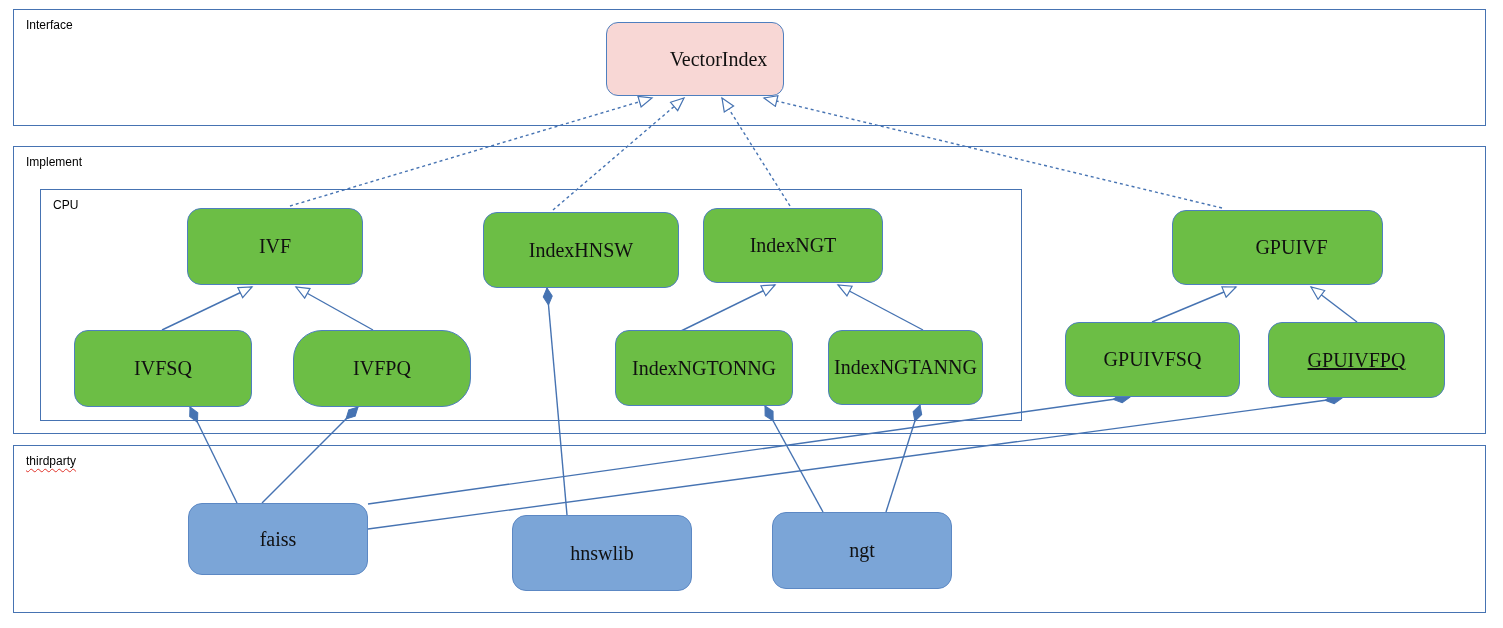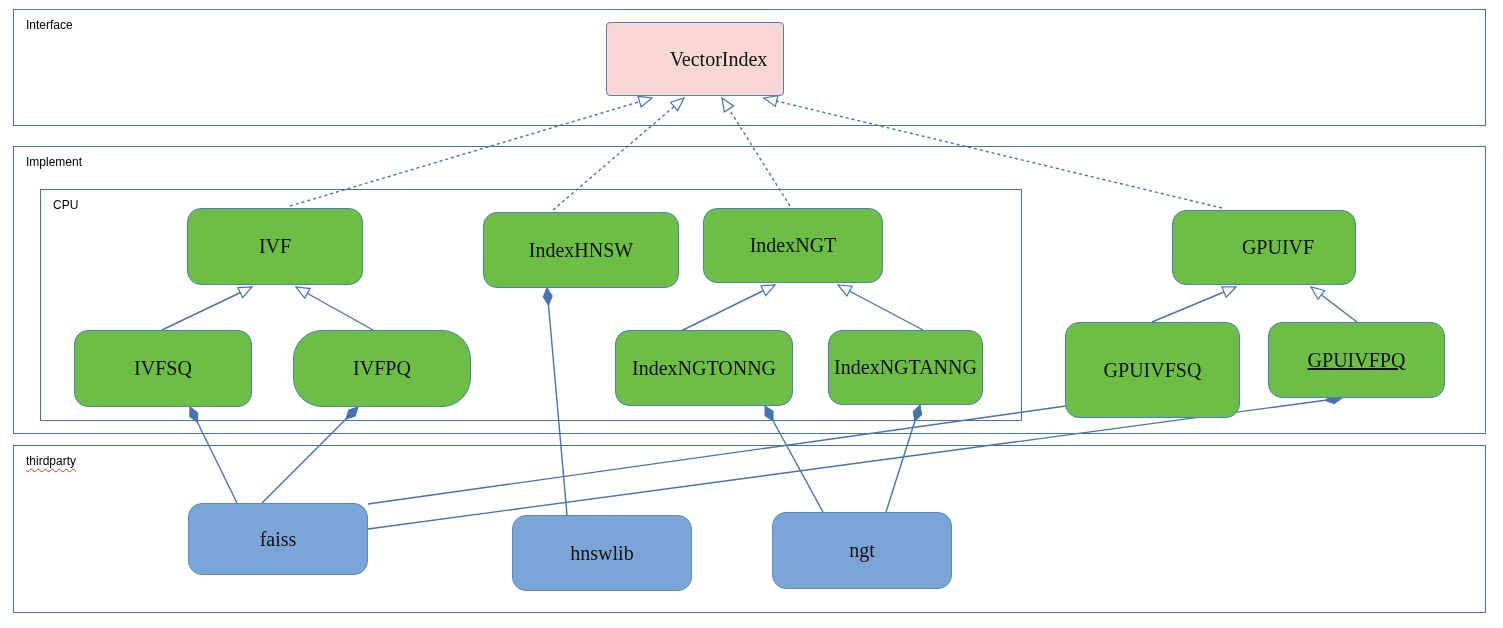--- a/index.html
+++ b/index.html
@@ -26,33 +26,33 @@
   #c-thirdparty{left:13px;top:445px;width:1473px;height:168px;}
 
   svg.edges{position:absolute;left:0;top:0;z-index:2;}
   svg.edges line{stroke:var(--line);stroke-width:1.4px;}
   svg.edges line.dashed{stroke-dasharray:3 3;}
 
   .node{position:absolute;z-index:3;display:flex;align-items:center;justify-content:center;
         border-radius:14px;font-family:"Liberation Serif",serif;font-size:20px;color:#101010;
         text-align:center;}
   .node.green{background:var(--green);border:1.5px solid var(--node-border);}
-  .node.pink{background:var(--pink);border:1.5px solid var(--node-border);border-radius:4px;padding-left:47px;}
+  .node.pink{background:var(--pink);border:1.5px solid var(--node-border);border-radius:12px;padding-left:47px;}
   .node.bluebox{background:var(--blue);border:1.5px solid var(--blue-border);}
 
   #n-vectorindex{left:606px;top:22px;width:178px;height:74px;}
   #n-ivf{left:187px;top:208px;width:176px;height:77px;}
   #n-indexhnsw{left:458px;top:212px;width:196px;height:76px;margin-left:25px;}
   #n-indexngt{left:703px;top:208px;width:180px;height:75px;}
-  #n-gpuivf{left:1172px;top:210px;width:184px;height:75px;padding-left:28px;}
+  #n-gpuivf{left:1172px;top:210px;width:211px;height:75px;padding-left:28px;}
   #n-ivfsq{left:74px;top:330px;width:178px;height:77px;}
   #n-ivfpq{left:293px;top:330px;width:178px;height:77px;border-radius:29px;}
   #n-indexngtonng{left:615px;top:330px;width:178px;height:76px;}
   #n-indexngtanng{left:828px;top:330px;width:155px;height:75px;}
-  #n-gpuivfsq{left:1065px;top:322px;width:175px;height:96px;}
+  #n-gpuivfsq{left:1065px;top:322px;width:175px;height:75px;}
   #n-gpuivfpq{left:1268px;top:322px;width:177px;height:76px;text-decoration:underline;}
   #n-faiss{left:188px;top:503px;width:180px;height:72px;}
   #n-hnswlib{left:512px;top:515px;width:180px;height:76px;}
   #n-ngt{left:772px;top:512px;width:180px;height:77px;}
 </style>
 </head>
 <body>
 
 <div class="canvas">
 

